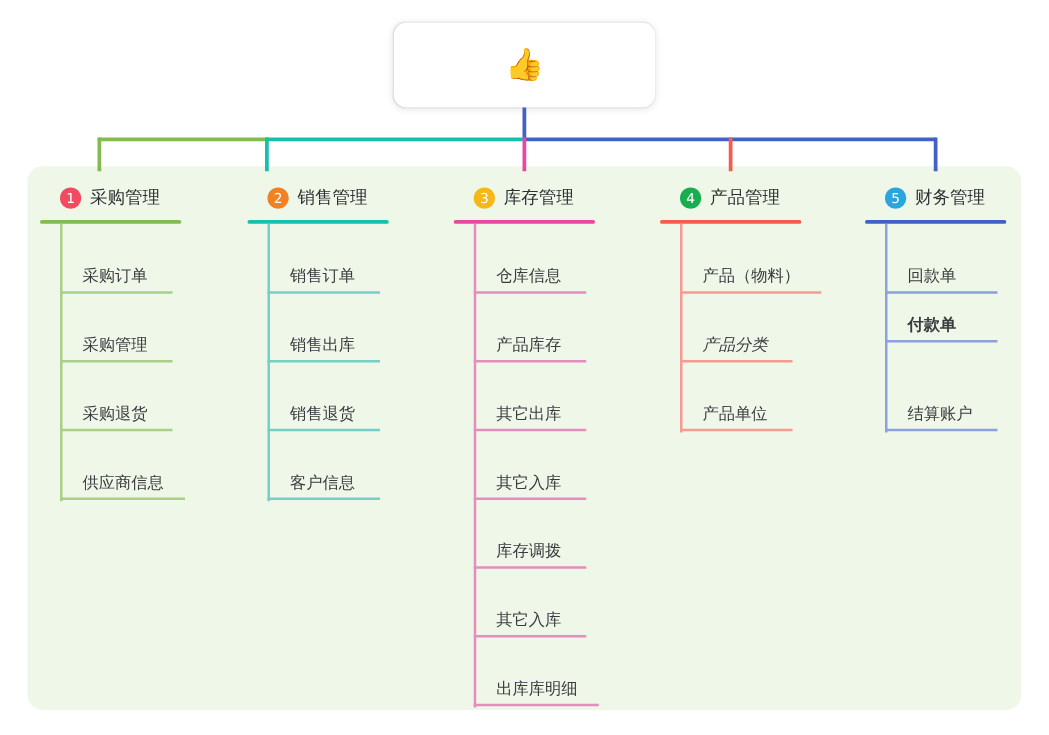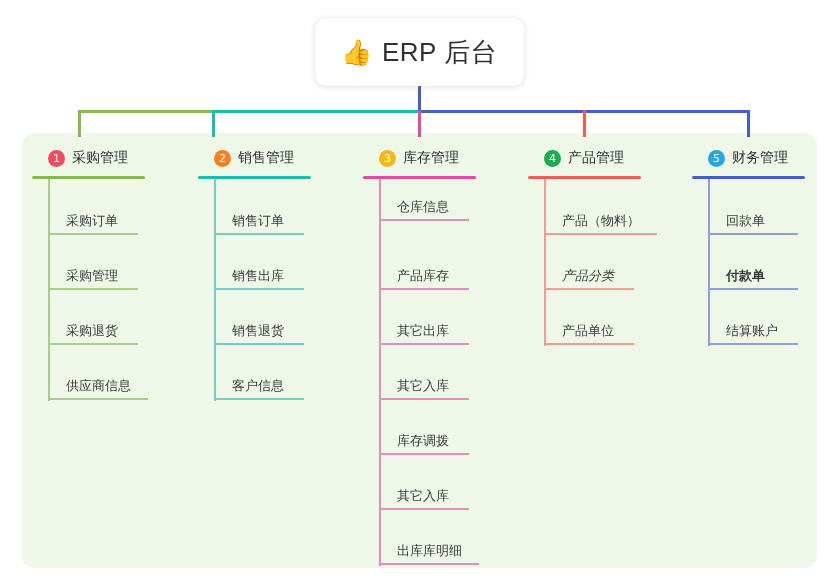--- a/index.html
+++ b/index.html
@@ -129,21 +129,20 @@
 </style>
 </head>
 <body>
 
 <div id="canvas">
 
   <div id="panel"></div>
 
   <div id="root-card">
     <span class="thumb">👍</span>
-    <span class="title">ERP 后台</span>
   </div>
 
   <div class="conn" style="left:418px; top:86px; width:3px; height:26px; background:#4160c8;"></div>
 
   <div class="conn" style="left:78px; top:110px; width:135px; height:3px; background:#82bb50; border-radius:2px;"></div>
   <div class="conn" style="left:212px; top:110px; width:208px; height:3px; background:#16bfae;"></div>
   <div class="conn" style="left:419px; top:110px; width:330px; height:3px; background:#4160c8; border-radius:2px;"></div>
 
   <div class="conn" style="left:78px; top:110px; width:3px; height:27px; background:#82bb50;"></div>
   <div class="conn" style="left:212px; top:110px; width:3px; height:27px; background:#16bfae;"></div>
@@ -204,21 +203,21 @@
   </div>
 
   <div class="branch" style="left:363px;">
     <div class="branch-head">
       <span class="badge" style="background:#f5b818;">3</span>
       <span class="branch-title">库存管理</span>
     </div>
     <div class="head-rule" style="width:113px; background:#e8489f;"></div>
     <div class="spine" style="height:387px; background:#e58dbe;"></div>
 
-    <div class="leaf" style="top:75px;">
+    <div class="leaf" style="top:89px;">
       <span class="leaf-label">仓库信息</span>
       <div class="leaf-rule" style="background:#e58dbe;"></div>
     </div>
     <div class="leaf" style="top:144px;">
       <span class="leaf-label">产品库存</span>
       <div class="leaf-rule" style="background:#e58dbe;"></div>
     </div>
     <div class="leaf" style="top:199px;">
       <span class="leaf-label">其它出库</span>
       <div class="leaf-rule" style="background:#e58dbe;"></div>
@@ -268,21 +267,21 @@
       <span class="badge" style="background:#27a6e0;">5</span>
       <span class="branch-title">财务管理</span>
     </div>
     <div class="head-rule" style="width:113px; background:#4160c8;"></div>
     <div class="spine" style="height:167px; background:#8ba0dd;"></div>
 
     <div class="leaf" style="top:89px;text-align:right;">
       <span class="leaf-label">回款单</span>
       <div class="leaf-rule" style="background:#8ba0dd;"></div>
     </div>
-    <div class="leaf" style="top:144px;font-weight:bold;">
+    <div class="leaf" style="top:128px;font-weight:bold;">
       <span class="leaf-label">付款单</span>
       <div class="leaf-rule" style="background:#8ba0dd;"></div>
     </div>
     <div class="leaf" style="top:199px;">
       <span class="leaf-label">结算账户</span>
       <div class="leaf-rule" style="background:#8ba0dd;"></div>
     </div>
   </div>
 
 </div>

